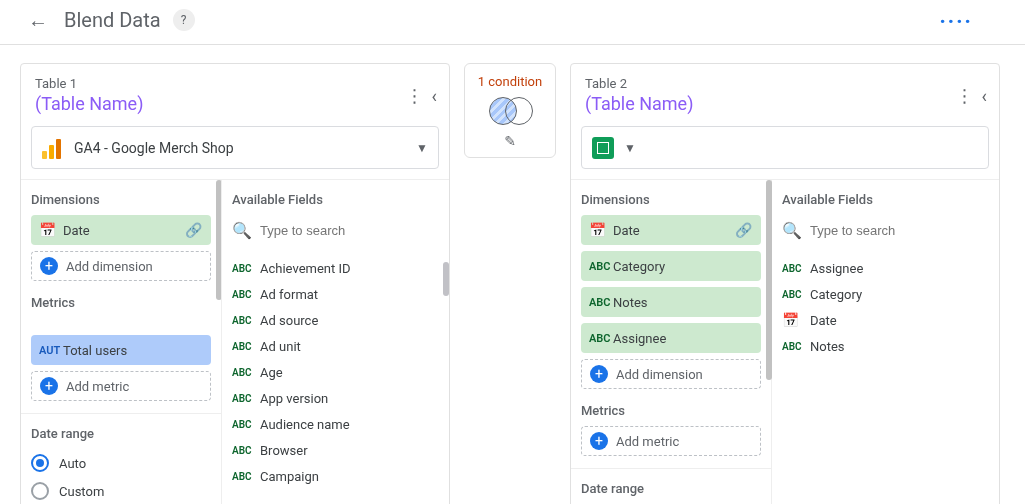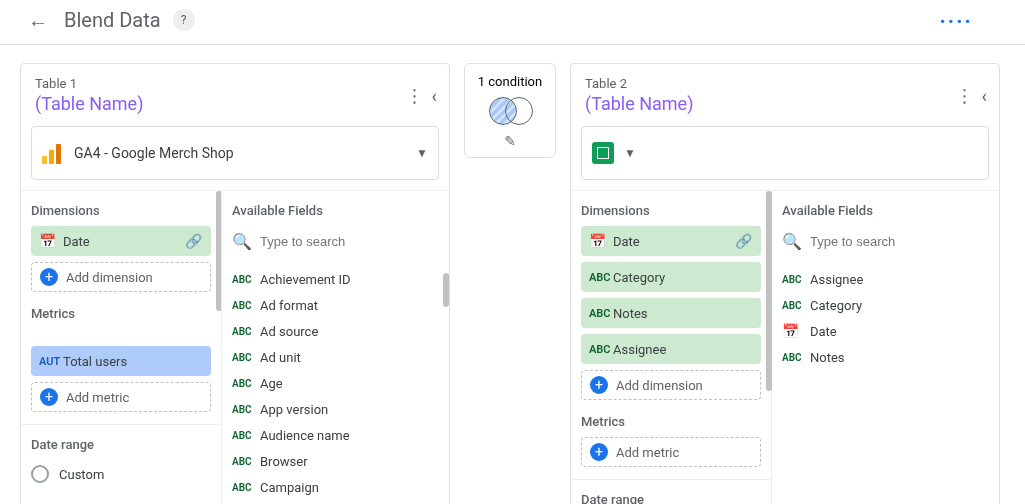--- a/index.html
+++ b/index.html
@@ -15,21 +15,21 @@
     .workspace { display: flex; gap: 14px; padding: 18px 20px; align-items: flex-start; }
 
     .table-panel { width: 430px; border: 1px solid #e0e0e0; border-radius: 4px; background: #fff; }
     .panel-header { display: flex; align-items: center; padding: 12px 12px 8px 14px; }
     .panel-titles { flex: 1; }
     .panel-title-small { font-size: 13px; color: #5f6368; }
     .panel-title-big { font-size: 18px; color: #8b5cf6; margin-top: 2px; }
     .icon-more { font-size: 18px; color: #5f6368; margin-right: 8px; cursor: pointer; }
     .icon-chevron-left { font-size: 18px; color: #5f6368; cursor: pointer; }
 
-    .ds-select { margin: 4px 10px 10px 10px; border: 1px solid #dadce0; border-radius: 4px; height: 54px; display: flex; align-items: center; padding: 0 10px; cursor: pointer; }
+    .ds-select { margin: 4px 10px 10px 10px; border: 1px solid #dadce0; border-radius: 4px; height: 43px; display: flex; align-items: center; padding: 0 10px; cursor: pointer; }
     .ds-icon-ga { width: 22px; height: 22px; margin-right: 10px; display: flex; align-items: flex-end; gap: 2px; }
     .ds-icon-ga span { display: block; width: 5px; background: #f9ab00; }
     .ds-icon-ga .b1 { height: 8px; background: #fbc02d; border-radius: 1px; }
     .ds-icon-ga .b2 { height: 14px; background: #f9ab00; border-radius: 1px; }
     .ds-icon-ga .b3 { height: 20px; background: #e37400; border-radius: 1px; }
     .ds-icon-sheet { width: 22px; height: 22px; margin-right: 10px; background: #0f9d58; border-radius: 3px; display: flex; align-items: center; justify-content: center; }
     .ds-icon-sheet::after { content: ""; width: 10px; height: 10px; border: 1.5px solid #fff; }
     .ds-name { flex: 1; color: #3c4043; font-size: 14px; }
     .ds-caret { color: #5f6368; font-size: 12px; }
 
@@ -66,21 +66,21 @@
 
     .field-item { display: flex; align-items: center; height: 26px; font-size: 13px; color: #3c4043; cursor: pointer; }
     .field-type { width: 28px; font-size: 10px; font-weight: 600; }
     .field-type.abc { color: #0d652d; }
     .field-type.cal { color: #0d652d; font-size: 14px; }
     .field-type.num { color: #1967d2; }
     .fields-scroll-thumb { position: absolute; right: 0; top: 82px; width: 6px; height: 34px; background: #c1c1c6; border-radius: 3px; }
     .fields-wrap { position: relative; }
 
     .join-card { width: 92px; border: 1px solid #e0e0e0; border-radius: 6px; padding: 10px 8px 8px 8px; display: flex; flex-direction: column; align-items: center; }
-    .join-title { font-size: 13px; color: #000000; margin-bottom: 6px; }
+    .join-title { font-size: 13px; color: #c2410c; margin-bottom: 6px; }
     .venn { width: 50px; height: 32px; position: relative; margin-bottom: 6px; }
     .venn .c { position: absolute; width: 28px; height: 28px; border-radius: 50%; border: 1.5px solid #5f6368; top: 2px; }
     .venn .c1 { left: 4px; background: repeating-linear-gradient(135deg, #a8c7fa, #a8c7fa 3px, #d2e3fc 3px, #d2e3fc 6px); }
     .venn .c2 { left: 20px; background: transparent; }
     .pencil-icon { font-size: 14px; color: #5f6368; cursor: pointer; }
   </style>
 </head>
 <body>
 
 <div class="top-dots">....</div>
@@ -129,20 +129,24 @@
           <span class="chip-icon met">AUT</span>
           <span class="chip-label">Total users</span>
         </div>
         <div class="add-btn">
           <span class="add-plus">+</span>
           <span>Add metric</span>
         </div>
         <div class="divider"></div>
         <div class="section-label">Date range</div>
         <div class="radio-row">
+          <span class="radio checked"></span>
+          <span>Auto</span>
+        </div>
+        <div class="radio-row">
           <span class="radio"></span>
           <span>Custom</span>
         </div>
       </div>
       <div class="panel-col-right fields-wrap">
         <div class="fields-scroll-thumb"></div>
         <div class="section-label">Available Fields</div>
         <div class="search-row">
           <span class="search-icon">🔍</span>
           <input class="search-input" placeholder="Type to search" style="">

